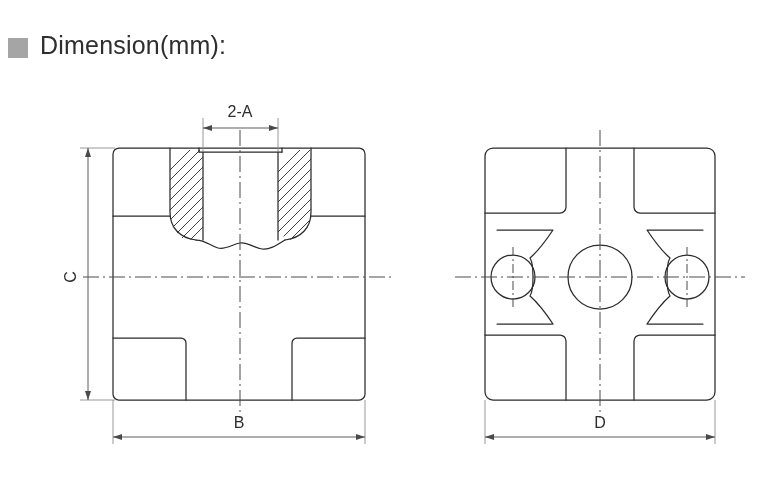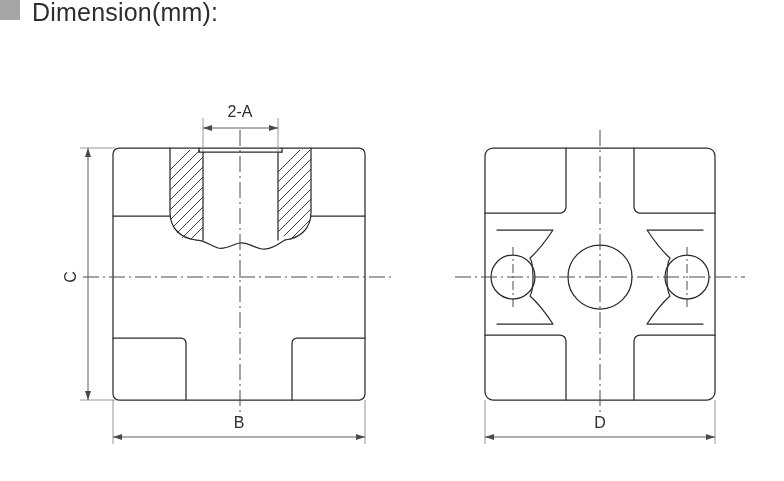--- a/index.html
+++ b/index.html
@@ -18,22 +18,22 @@
   }
 
   
   #header {
     position: absolute;
     left: 0;
     top: 0;
     width: 784px;
     height: 58px;
     display: flex;
-    align-items: flex-start;
-    padding-left: 0;
+    align-items: flex-end;
+    padding-left: 8px;
     box-sizing: border-box;
   }
   #header-bullet {
     width: 20px;
     height: 20px;
     background: #a5a5a5;
     display: inline-block;
     flex: 0 0 auto;
     margin-right: 12px;
   }

